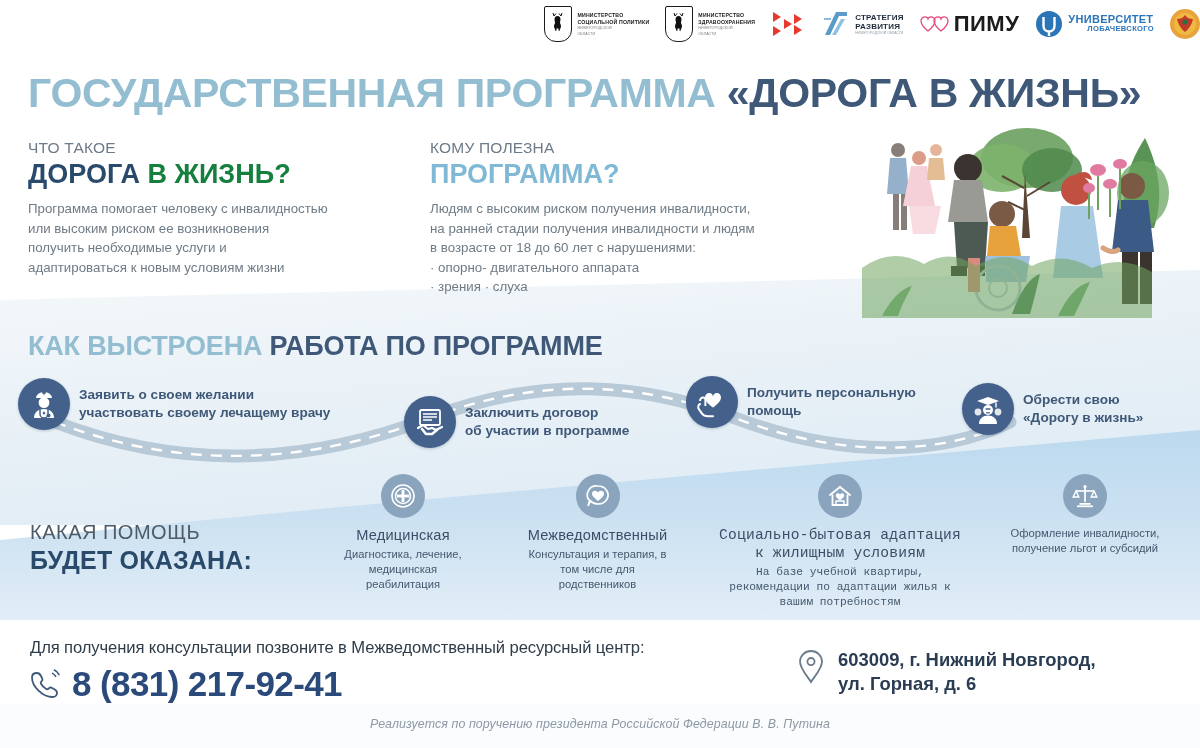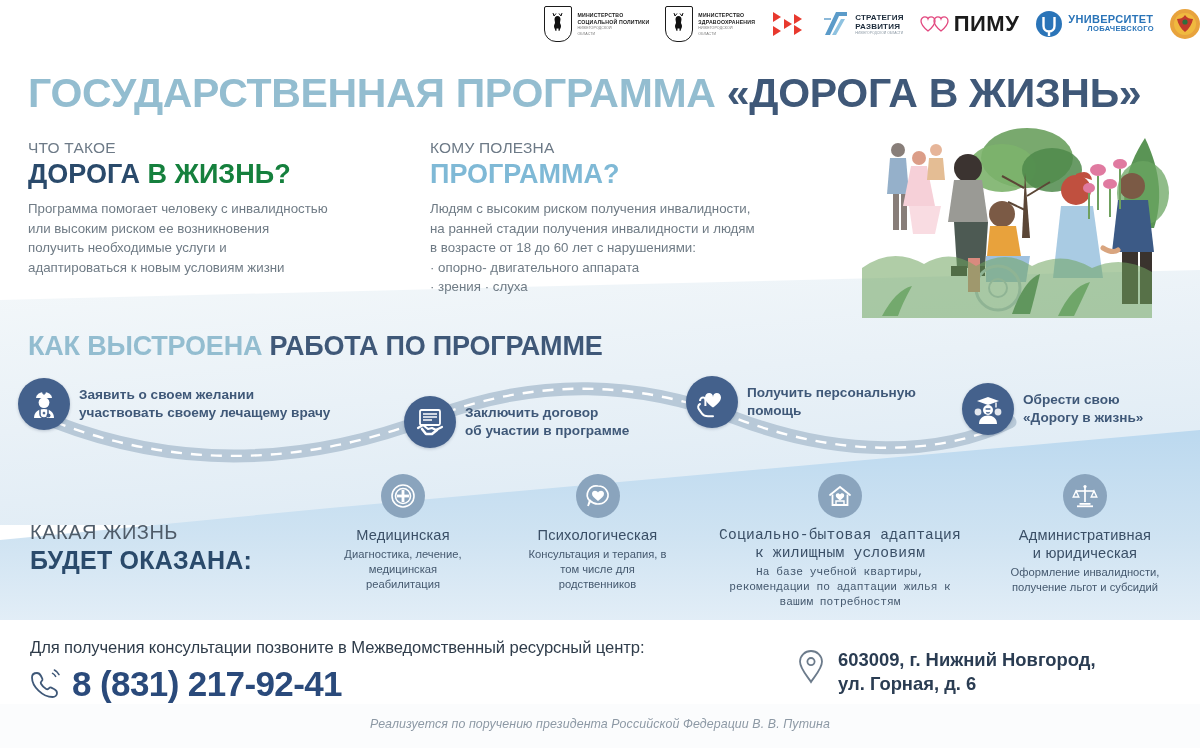--- a/index.html
+++ b/index.html
@@ -365,21 +365,21 @@
         <path d="M14.6 17 h4.8 M15.4 20.2 q1.6 1.4 3.2 0" stroke="#44618c" stroke-width="1.3" fill="none"></path>
       </svg>
     </div>
     <div class="step-tx">
       <div>Обрести свою</div>
       <div>«Дорогу в жизнь»</div>
     </div>
   </div>
 
   <div class="help-label">
-    <div class="help-k">КАКАЯ ЖИЗНЬ</div>
+    <div class="help-k">КАКАЯ ПОМОЩЬ</div>
     <div class="help-b">БУДЕТ ОКАЗАНА:</div>
   </div>
 
   <div class="card c1">
     <div class="card-ic">
       <svg width="28" height="28" viewBox="0 0 28 28">
         <circle cx="14" cy="14" r="11" fill="none" stroke="#fff" stroke-width="1.6"></circle>
         <circle cx="14" cy="14" r="7.5" fill="none" stroke="#fff" stroke-width="1.6"></circle>
         <rect x="12.6" y="8" width="2.8" height="12" fill="#fff"></rect>
         <rect x="8" y="12.6" width="12" height="2.8" fill="#fff"></rect>
@@ -393,21 +393,21 @@
     </div>
   </div>
 
   <div class="card c2">
     <div class="card-ic">
       <svg width="28" height="28" viewBox="0 0 28 28">
         <path d="M14 4 a10 9 0 1 1 -7.6 14.8 L4 24 l1.6-5.2 A9 9 0 0 1 14 4z" fill="none" stroke="#fff" stroke-width="1.7"></path>
         <path d="M14 19 c-4-3-6-5-6-7.2 0-1.8 1.4-3 3-3 1.3 0 2.4.8 3 1.8 .6-1 1.7-1.8 3-1.8 1.6 0 3 1.2 3 3 0 2.2-2 4.2-6 7.2z" fill="#fff"></path>
       </svg>
     </div>
-    <div class="card-t">Психологическая</div>
+    <div class="card-t">Межведомственный</div>
     <div class="card-d">
       <div>Консультация и терапия, в</div>
       <div>том числе для</div>
       <div>родственников</div>
     </div>
   </div>
 
   <div class="card c3">
     <div class="card-ic">
       <svg width="28" height="28" viewBox="0 0 28 28">
@@ -432,24 +432,20 @@
     <div class="card-ic">
       <svg width="28" height="28" viewBox="0 0 28 28">
         <path d="M14 5 v15" stroke="#fff" stroke-width="1.7"></path>
         <circle cx="14" cy="4.6" r="1.6" fill="#fff"></circle>
         <path d="M5 9 h18" stroke="#fff" stroke-width="1.6"></path>
         <path d="M5 9 L2.2 15 h5.6z M23 9 L20.2 15h5.6z" fill="none" stroke="#fff" stroke-width="1.4"></path>
         <path d="M8.5 21 h11 v1.8 h-11z" fill="#fff"></path>
         <path d="M6 23.4 h16 v1.8 H6z" fill="#fff"></path>
       </svg>
     </div>
-    <div class="card-t">
-      <div>Административная</div>
-      <div>и юридическая</div>
-    </div>
     <div class="card-d">
       <div>Оформление инвалидности,</div>
       <div>получение льгот и субсидий</div>
     </div>
   </div>
 
   <div class="foot-lead">Для получения консультации позвоните в Межведомственный ресурсный центр:</div>
 
   <div class="foot-phone-wrap">
     <svg width="34" height="34" viewBox="0 0 34 34">

